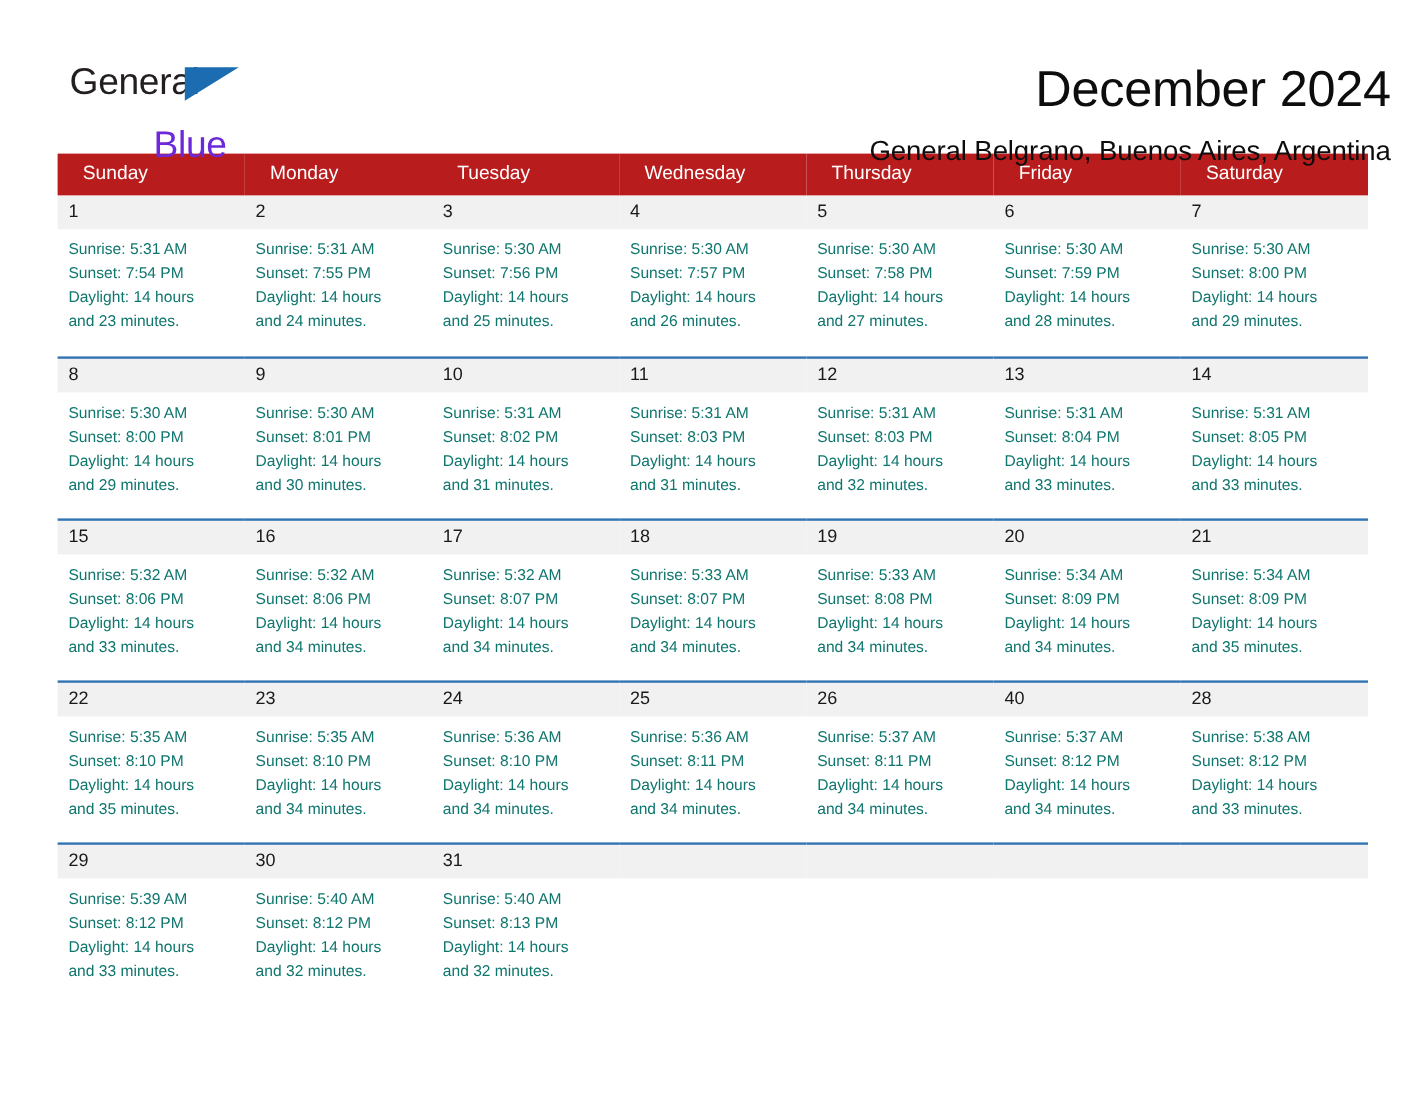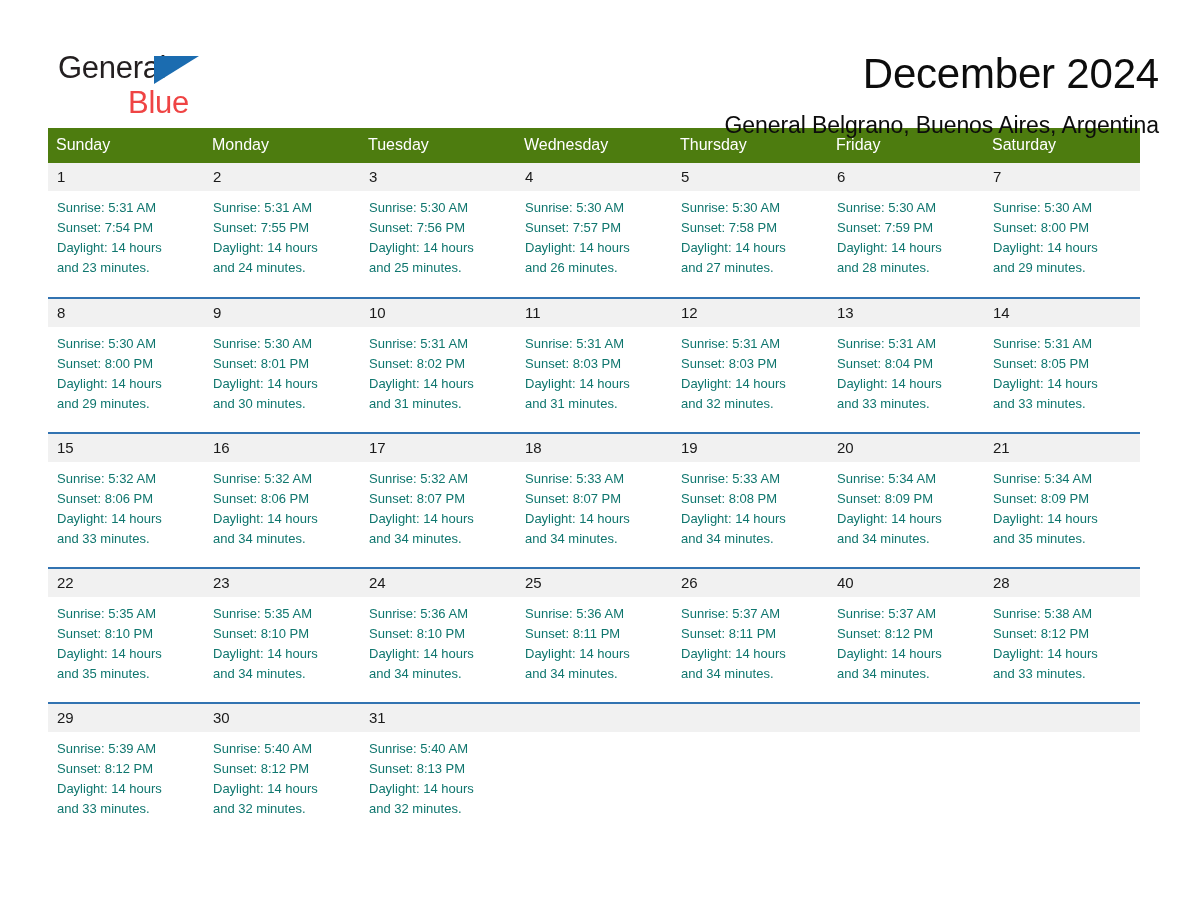--- a/index.html
+++ b/index.html
@@ -47,24 +47,24 @@
   .logo-tri {
     position: absolute;
     left: 96px;
     top: 4px;
     width: 0;
     height: 0;
     border-left: 45px solid #1b6cb0;
     border-bottom: 28px solid transparent;
   }
   .logo-row2 {
-    margin-top: 1px;
+    margin-top: 19px;
     margin-left: 70px;
     font-size: 31px;
-    color: #ef4444;
+    color: #6d28d9;
     letter-spacing: -0.3px;
     font-weight: 400;
   }
 
   .title-block {
     text-align: right;
     padding-right: 1px;
   }
   .title {
     font-size: 42px;
@@ -86,26 +86,26 @@
   .calendar {
     margin: 18px 48px 0 48px;
     width: 1092px;
   }
   table.cal {
     width: 1092px;
     border-collapse: collapse;
     table-layout: fixed;
   }
   table.cal th {
-    background: #4d7c0f;
+    background: #b91c1c;
     color: #ffffff;
     font-size: 16px;
     font-weight: 400;
     text-align: left;
-    padding: 8px 0 9px 8px;
+    padding: 8px 0 9px 21px;
     height: 32px;
     border: none;
   }
   td.daycell {
     vertical-align: top;
     padding: 0;
     border: none;
     height: 135px;
     width: 156px;
   }

